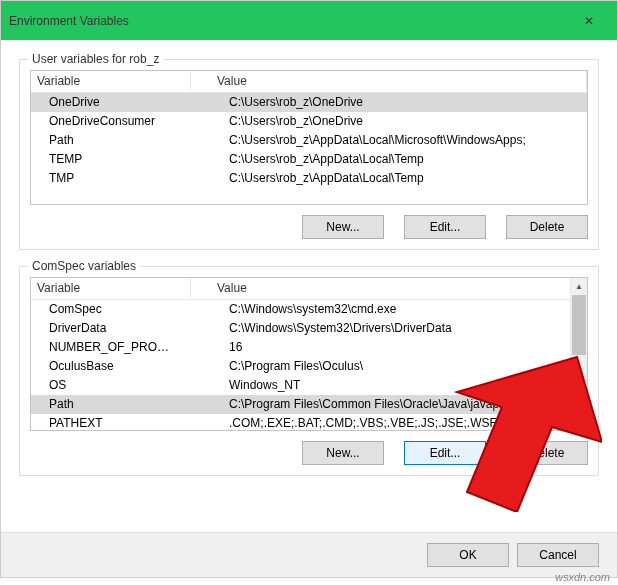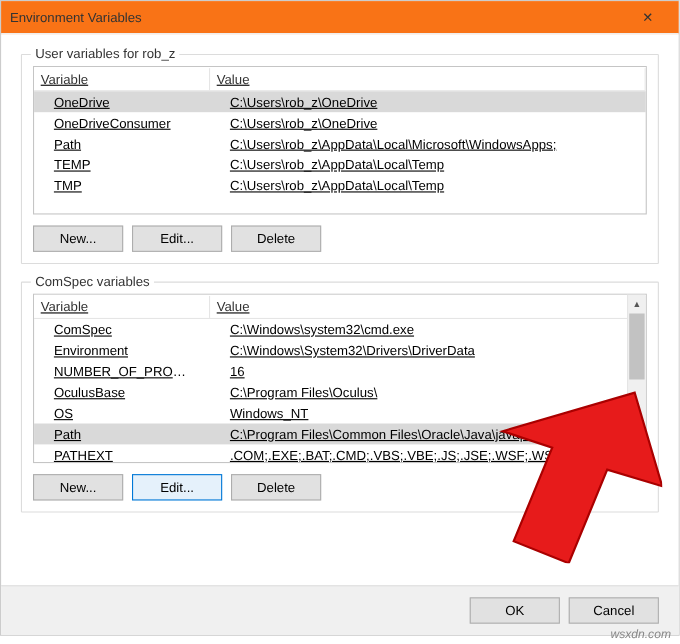--- a/index.html
+++ b/index.html
@@ -15,25 +15,25 @@
     }
     .window {
       width: 618px;
       height: 578px;
       background: #fff;
       border: 1px solid #ccc;
       display: flex;
       flex-direction: column;
     }
     .titlebar {
-      height: 30px;
+      height: 40px;
       display: flex;
       align-items: center;
       padding: 0 8px;
-      background: #f97316;
+      background: #22c55e;
       border-bottom: 1px solid #eee;
     }
     .titlebar .title { flex: 1; font-size: 12px; color: #333; }
     .titlebar .close {
       width: 40px; height: 28px;
       display: flex; align-items: center; justify-content: center;
       color: #333; cursor: pointer;
     }
     .client {
       flex: 1;
@@ -60,44 +60,43 @@
     .list {
       border: 1px solid #c5c5c5;
       width: 100%;
       background: #fff;
       position: relative;
     }
     .list-user { height: 135px; }
     .list-sys  { height: 154px; }
     .list-header, .list-row {
       display: flex;
-      align-items: flex-end;
+      align-items: flex-start;
       height: 19px;
       font-size: 12px;
       padding: 0;
-      text-decoration: underline;
     }
     .list-header {
       border-bottom: 1px solid #e5e5e5;
       background: #fff;
       height: 22px;
     }
     .list-header .col {
       padding: 3px 6px;
       border-right: 1px solid #e5e5e5;
       color: #333;
     }
     .list-row .col {
       padding: 2px 18px;
       white-space: nowrap;
       overflow: hidden;
       text-overflow: ellipsis;
     }
     .col-var { width: 160px; flex: 0 0 160px; }
-    .col-val { flex: 1; }
+    .col-val { flex: 1; margin-left: 20px; }
     .list-row.selected {
       background: #d9d9d9;
     }
     .scroll-col {
       position: absolute;
       right: 0; top: 0; bottom: 0;
       width: 17px;
       background: #f0f0f0;
       border-left: 1px solid #e5e5e5;
       display: flex; flex-direction: column;
@@ -110,21 +109,22 @@
       cursor: pointer;
     }
     .scroll-track { flex: 1; position: relative; }
     .scroll-thumb-sys {
       position: absolute; left: 1px; right: 1px;
       top: 0; height: 60px;
       background: #c2c2c2;
     }
     .btn-row {
       display: flex;
-      gap: 8px;
+      justify-content: flex-end;
+      gap: 20px;
       margin-top: 10px;
     }
     button.win {
       min-width: 82px;
       height: 24px;
       padding: 0 16px;
       background: #e1e1e1;
       border: 1px solid #adadad;
       font-family: inherit;
       font-size: 12px;
@@ -223,21 +223,21 @@
         <div class="list-header">
           <div class="col col-var">Variable</div>
           <div class="col col-val">Value</div>
         </div>
         <div class="list-body" style="padding-right:17px;">
           <div class="list-row">
             <div class="col col-var">ComSpec</div>
             <div class="col col-val">C:\Windows\system32\cmd.exe</div>
           </div>
           <div class="list-row">
-            <div class="col col-var">Environment</div>
+            <div class="col col-var">DriverData</div>
             <div class="col col-val">C:\Windows\System32\Drivers\DriverData</div>
           </div>
           <div class="list-row">
             <div class="col col-var">NUMBER_OF_PROCESSORS</div>
             <div class="col col-val">16</div>
           </div>
           <div class="list-row">
             <div class="col col-var">OculusBase</div>
             <div class="col col-val">C:\Program Files\Oculus\</div>
           </div>

